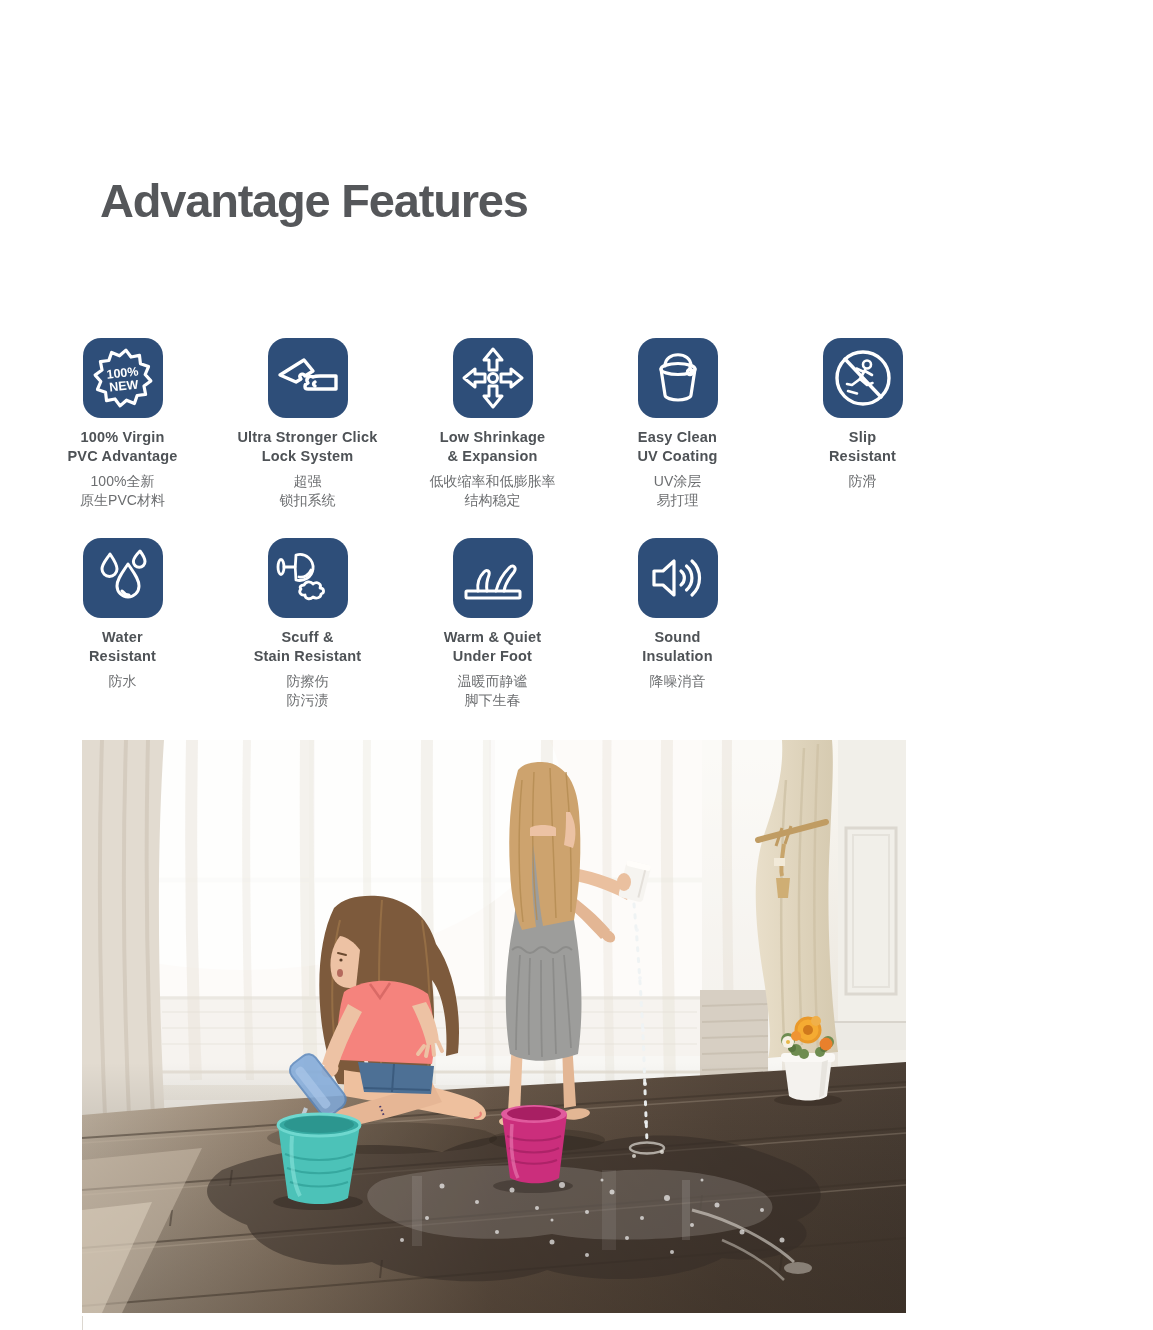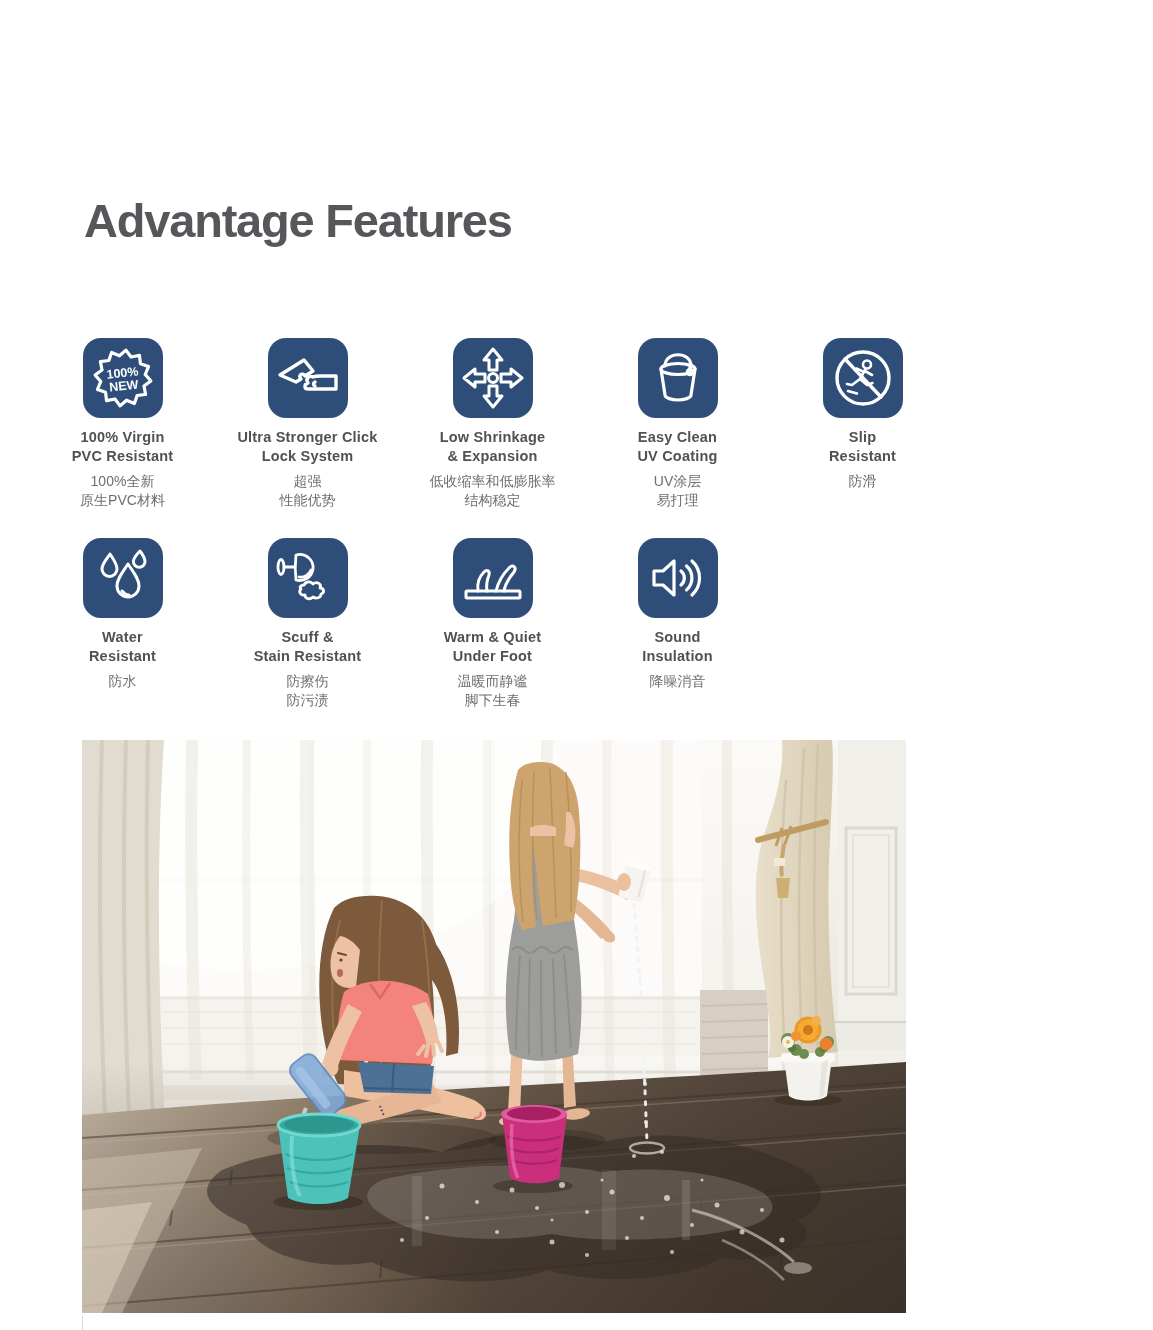--- a/index.html
+++ b/index.html
@@ -1,21 +1,21 @@
 <!DOCTYPE html>
 <html style="--icon-blue: #2e4e79; --title-gray: #55575a; --label-gray: #4e5256; --zh-gray: #6c6e70;"><head>
 <meta charset="utf-8">
 <style>
   html,body{margin:0;padding:0;}
   body{
     width:1153px;height:1330px;position:relative;background:#ffffff;
     font-family:"Liberation Sans","DejaVu Sans",sans-serif;
     overflow:hidden;
   }
-  .header{position:absolute;left:84px;top:176px;margin-top:20px;}
+  .header{position:absolute;left:100px;top:176px;}
   .title{
     font-size:47px;font-weight:800;color:var(--title-gray,#55575a);
     letter-spacing:-1.2px;line-height:1.05;margin:0;
   }
   .subtitle{
     font-size:23px;font-weight:700;color:var(--title-gray,#55575a);
     margin-top:12px;letter-spacing:1px;
   }
   .grid{
     position:absolute;left:30px;top:338px;
@@ -54,21 +54,21 @@
           <polygon points="68,40 61.7,45.8 64.2,54 55.9,55.9 54,64.2 45.8,61.7 40,68 34.2,61.7 26,64.2 24.1,55.9 15.8,54 18.3,45.8 12,40 18.3,34.2 15.8,26 24.1,24.1 26,15.8 34.2,18.3 40,12 45.8,18.3 54,15.8 55.9,24.1 64.2,26 61.7,34.2"></polygon>
           <g transform="rotate(-12 40 40)" stroke="none" fill="#fff" style="font-family:'Liberation Sans',sans-serif;font-weight:bold;font-size:12.5px;" text-anchor="middle">
             <text x="40" y="39">100%</text>
             <text x="40" y="52">NEW</text>
           </g>
         </g>
       </svg>
     </div>
     <div class="en">
         <span>100% Virgin</span>
-        <span>PVC Resistant</span>
+        <span>PVC Advantage</span>
       </div>
     <div class="zh">
         <span>100%全新</span>
         <span>原生PVC材料</span>
       </div>
   </div>
 
   <div class="feature">
     <div class="tile">
       <svg viewBox="0 0 80 80" fill="none" stroke="#fff" stroke-width="3.4" stroke-linejoin="round" stroke-linecap="round">
@@ -76,21 +76,21 @@
         <path d="M45,39 C41,37 37,41 40,45 C36,46 36,51 40,51 L68,51 L68,38 L52,38 C49,38 47,38 45,39 Z"></path>
         <path d="M47,44 c-2,1 -2,3 0,4"></path>
       </svg>
     </div>
     <div class="en">
         <span>Ultra Stronger Click</span>
         <span>Lock System</span>
       </div>
     <div class="zh">
         <span>超强</span>
-        <span>性能优势</span>
+        <span>锁扣系统</span>
       </div>
   </div>
 
   <div class="feature">
     <div class="tile">
       <svg viewBox="0 0 80 80" fill="none" stroke="#fff" stroke-width="3" stroke-linejoin="round" stroke-linecap="round">
         <circle cx="40" cy="40" r="4.5"></circle>
         <path d="M40,11 L31,22 L36,22 L36,32 L44,32 L44,22 L49,22 Z"></path>
         <path d="M40,69 L31,58 L36,58 L36,48 L44,48 L44,58 L49,58 Z"></path>
         <path d="M11,40 L22,31 L22,36 L32,36 L32,44 L22,44 L22,49 Z"></path>

